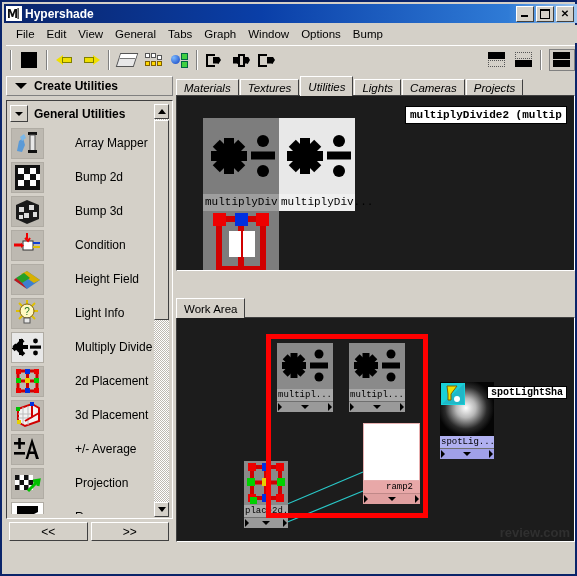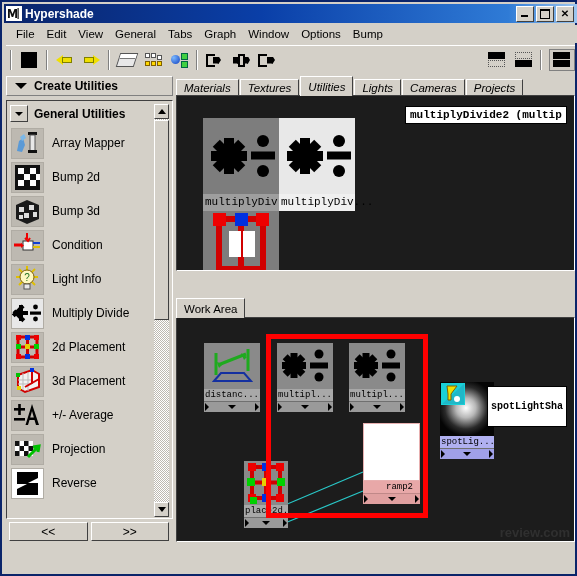--- a/index.html
+++ b/index.html
@@ -172,21 +172,21 @@
     overflow:hidden;background:#d4d0c8;
   }
   .util-row{
     height:34px;display:flex;align-items:center;
   }
   .util-ico{
     width:33px;height:31px;margin-right:8px;flex:0 0 auto;
     background:#bdb9b1;position:relative;overflow:hidden;
     border:1px solid #b0aca4;box-sizing:border-box;
   }
-  .util-name{font-size:12px;color:#000;white-space:nowrap;}
+  .util-name{font-size:12px;color:#000;white-space:nowrap;margin-left:23px;}
 
   .util-sb{
     position:absolute;right:3px;top:3px;width:15px;height:413px;
     background:repeating-conic-gradient(#fff 0% 25%,#bdb9b1 0% 50%) 0 0/2px 2px;
   }
   .sb-up,.sb-dn{
     position:absolute;left:0;width:15px;height:15px;background:#d4d0c8;
     border-top:1px solid #fff;border-left:1px solid #fff;
     border-right:1px solid #404040;border-bottom:1px solid #404040;
     box-sizing:border-box;display:flex;align-items:center;justify-content:center;
@@ -282,21 +282,21 @@
   .node-bar .mid{width:0;height:0;border-left:4px solid transparent;border-right:4px solid transparent;border-top:4px solid #000;}
   .node-bar .rt{width:0;height:0;border-top:4px solid transparent;border-bottom:4px solid transparent;border-left:4px solid #000;}
 
   .sel-rect{
     position:absolute;border:5px solid #ff0000;box-sizing:border-box;
     pointer-events:none;
   }
   .tooltip2{
     position:absolute;background:#fff;border:1px solid #000;
     font-family:"Liberation Mono",monospace;font-size:10px;font-weight:bold;
-    color:#000;padding:14px 3px;white-space:nowrap;z-index:30;
+    color:#000;padding:0 3px;white-space:nowrap;z-index:30;
   }
   .watermark{
     position:absolute;right:4px;bottom:1px;
     font-family:"Liberation Sans",sans-serif;font-size:13px;font-weight:bold;
     color:#3a3a3a;opacity:.65;letter-spacing:0px;white-space:nowrap;
   }
   svg{display:block;}
 </style>
 </head>
 <body>
@@ -470,20 +470,32 @@
               <path d="M15 2 L15 8 M13 7 L16 10 L18 7" stroke="#e00" stroke-width="2" fill="none"></path>
               <path d="M2 14 L10 14" stroke="#e00" stroke-width="3"></path>
               <path d="M9 12 L12 14.5 L9 17" fill="#e00"></path>
               <path d="M21 12 L28 12" stroke="#1040d0" stroke-width="2"></path>
               <path d="M21 16 L28 16" stroke="#e0c000" stroke-width="2"></path>
             </svg>
           </span>
           <span class="util-name">Condition</span>
         </div>
 
+        <div class="util-row">
+          <span class="util-ico">
+            <svg width="31" height="29" viewBox="0 0 31 29">
+              <rect width="31" height="29" fill="#bdb9b1"></rect>
+              <path d="M15 6 L28 15 L15 24 L2 15 Z" fill="#3c7fd0"></path>
+              <path d="M15 6 L28 15 L22 18 L9 9 Z" fill="#d8b000"></path>
+              <path d="M4 13 L12 8 L18 13 L10 18 Z" fill="#27a027"></path>
+              <path d="M2 15 L15 24 L10 18 L4 13 Z" fill="#c01818"></path>
+            </svg>
+          </span>
+          <span class="util-name">Height Field</span>
+        </div>
 
         <div class="util-row">
           <span class="util-ico">
             <svg width="31" height="29" viewBox="0 0 31 29">
               <rect width="31" height="29" fill="#bdb9b1"></rect>
               <g stroke="#e0c000" stroke-width="2">
                 <line x1="15" y1="1" x2="15" y2="5"></line>
                   <line x1="15" y1="19" x2="15" y2="23"></line>
                 <line x1="4" y1="12" x2="8" y2="12"></line>
                   <line x1="22" y1="12" x2="26" y2="12"></line>
@@ -700,38 +712,20 @@
       <div class="tab-filler"></div>
     </div>
 
     <div class="work-panel">
 
       <svg width="397" height="223" style="position:absolute;left:0;top:0;">
         <line x1="108" y1="187" x2="186" y2="154" stroke="#29c7c7" stroke-width="1.2"></line>
         <line x1="108" y1="205" x2="186" y2="173" stroke="#29c7c7" stroke-width="1.2"></line>
       </svg>
 
-      <div class="node" style="left:27px;top:25px;">
-        <div class="node-img">
-          <svg width="56" height="46" viewBox="0 0 56 46">
-            <rect width="56" height="46" fill="#8a8a8a"></rect>
-            <path d="M12 10 L12 32 M44 6 L44 28" stroke="#1faa1f" stroke-width="3"></path>
-            <path d="M14 22 L42 11" stroke="#1faa1f" stroke-width="3"></path>
-            <path d="M13 19 L19 21 L15 25 Z" fill="#1faa1f"></path>
-            <path d="M43 14 L37 10 L40 17 Z" fill="#1faa1f"></path>
-            <path d="M10 38 L17 30 L40 30 L47 38 Z" fill="none" stroke="#1430a0" stroke-width="2"></path>
-          </svg>
-        </div>
-        <div class="node-lbl">distanc...</div>
-        <div class="node-bar">
-            <span class="rt"></span>
-            <span class="mid"></span>
-            <span class="rt"></span>
-          </div>
-      </div>
 
       <div class="node" style="left:100px;top:25px;">
         <div class="node-img">
           <svg width="56" height="46" viewBox="0 0 56 46">
             <rect width="56" height="46" fill="#8a8a8a"></rect>
             <g fill="#000">
               <rect x="5" y="19" width="24" height="7"></rect>
               <rect x="13.5" y="10" width="7" height="25"></rect>
               <rect x="13.5" y="10" width="7" height="25" transform="rotate(45 17 22.5)"></rect>
               <rect x="13.5" y="10" width="7" height="25" transform="rotate(-45 17 22.5)"></rect>

